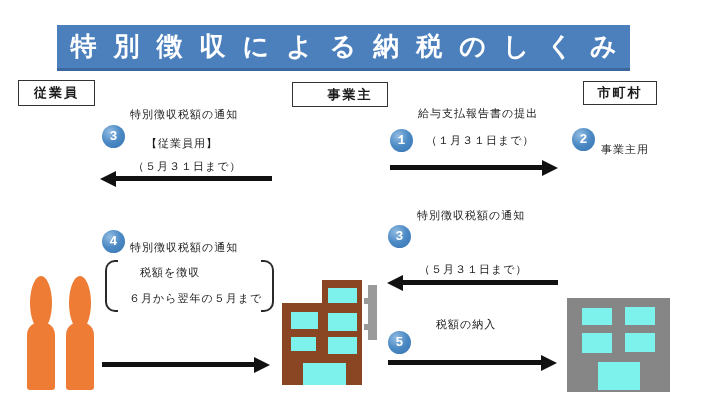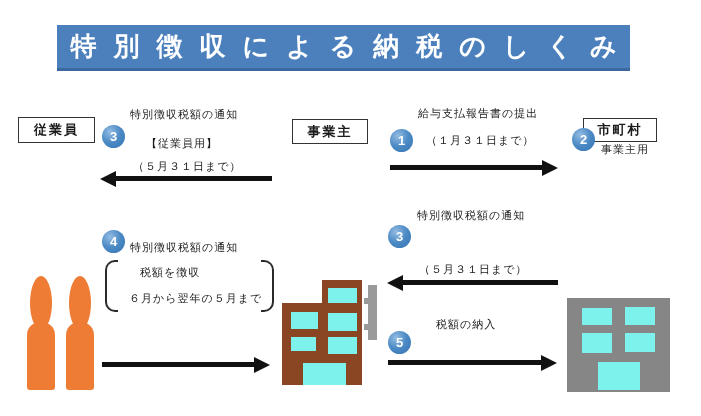--- a/index.html
+++ b/index.html
@@ -1,38 +1,38 @@
 <!DOCTYPE html>
 <html><head>
 <meta charset="utf-8">
 <style>
   html,body { margin:0; padding:0; background:#ffffff; }
   #canvas {
     position:relative; width:701px; height:416px; background:#ffffff;
-    font-family:Liberation Sans, sans-serif; color:#1a1a1a;
+    font-family:Liberation Mono, monospace; color:#1a1a1a;
     overflow:hidden;
   }
   
   .banner {
     position:absolute; left:57px; top:25px; width:573px; height:43px;
     background:#4c80bd; border-bottom:3px solid #3a689f;
     display:flex; align-items:center; justify-content:center;
   }
   .banner .txt {
     color:#ffffff; font-weight:bold; font-size:26px;
     letter-spacing:17px; text-indent:17px; white-space:nowrap;
   }
   
   .ebox {
     position:absolute; background:#ffffff; border:1px solid #333333;
     display:flex; align-items:center; justify-content:center;
-    font-size:13px; font-weight:bold; letter-spacing:2px; white-space:nowrap;margin-top:37px;
+    font-size:13px; font-weight:bold; letter-spacing:2px; white-space:nowrap;
   }
   .ebox.employee     { left:18px;  top:80px; width:75px; height:24px; }
-  .ebox.employer     { left:292px; top:82px; width:74px; height:23px; }
+  .ebox.employer     { left:292px; top:82px; width:74px; height:23px;padding-left:20px; }
   .ebox.municipality { left:583px; top:81px; width:72px; height:22px; }
   
   .badge {
     position:absolute; width:23px; height:23px; border-radius:50%;
     background:radial-gradient(circle at 35% 30%, #93bce2 0%, #4c8ac5 48%, #3674b3 100%);
     color:#ffffff; font-weight:bold; font-size:13px;
     display:flex; align-items:center; justify-content:center;
   }
   .badge.b3a { left:102px; top:125px; }
   .badge.b1  { left:390px; top:129px; }

